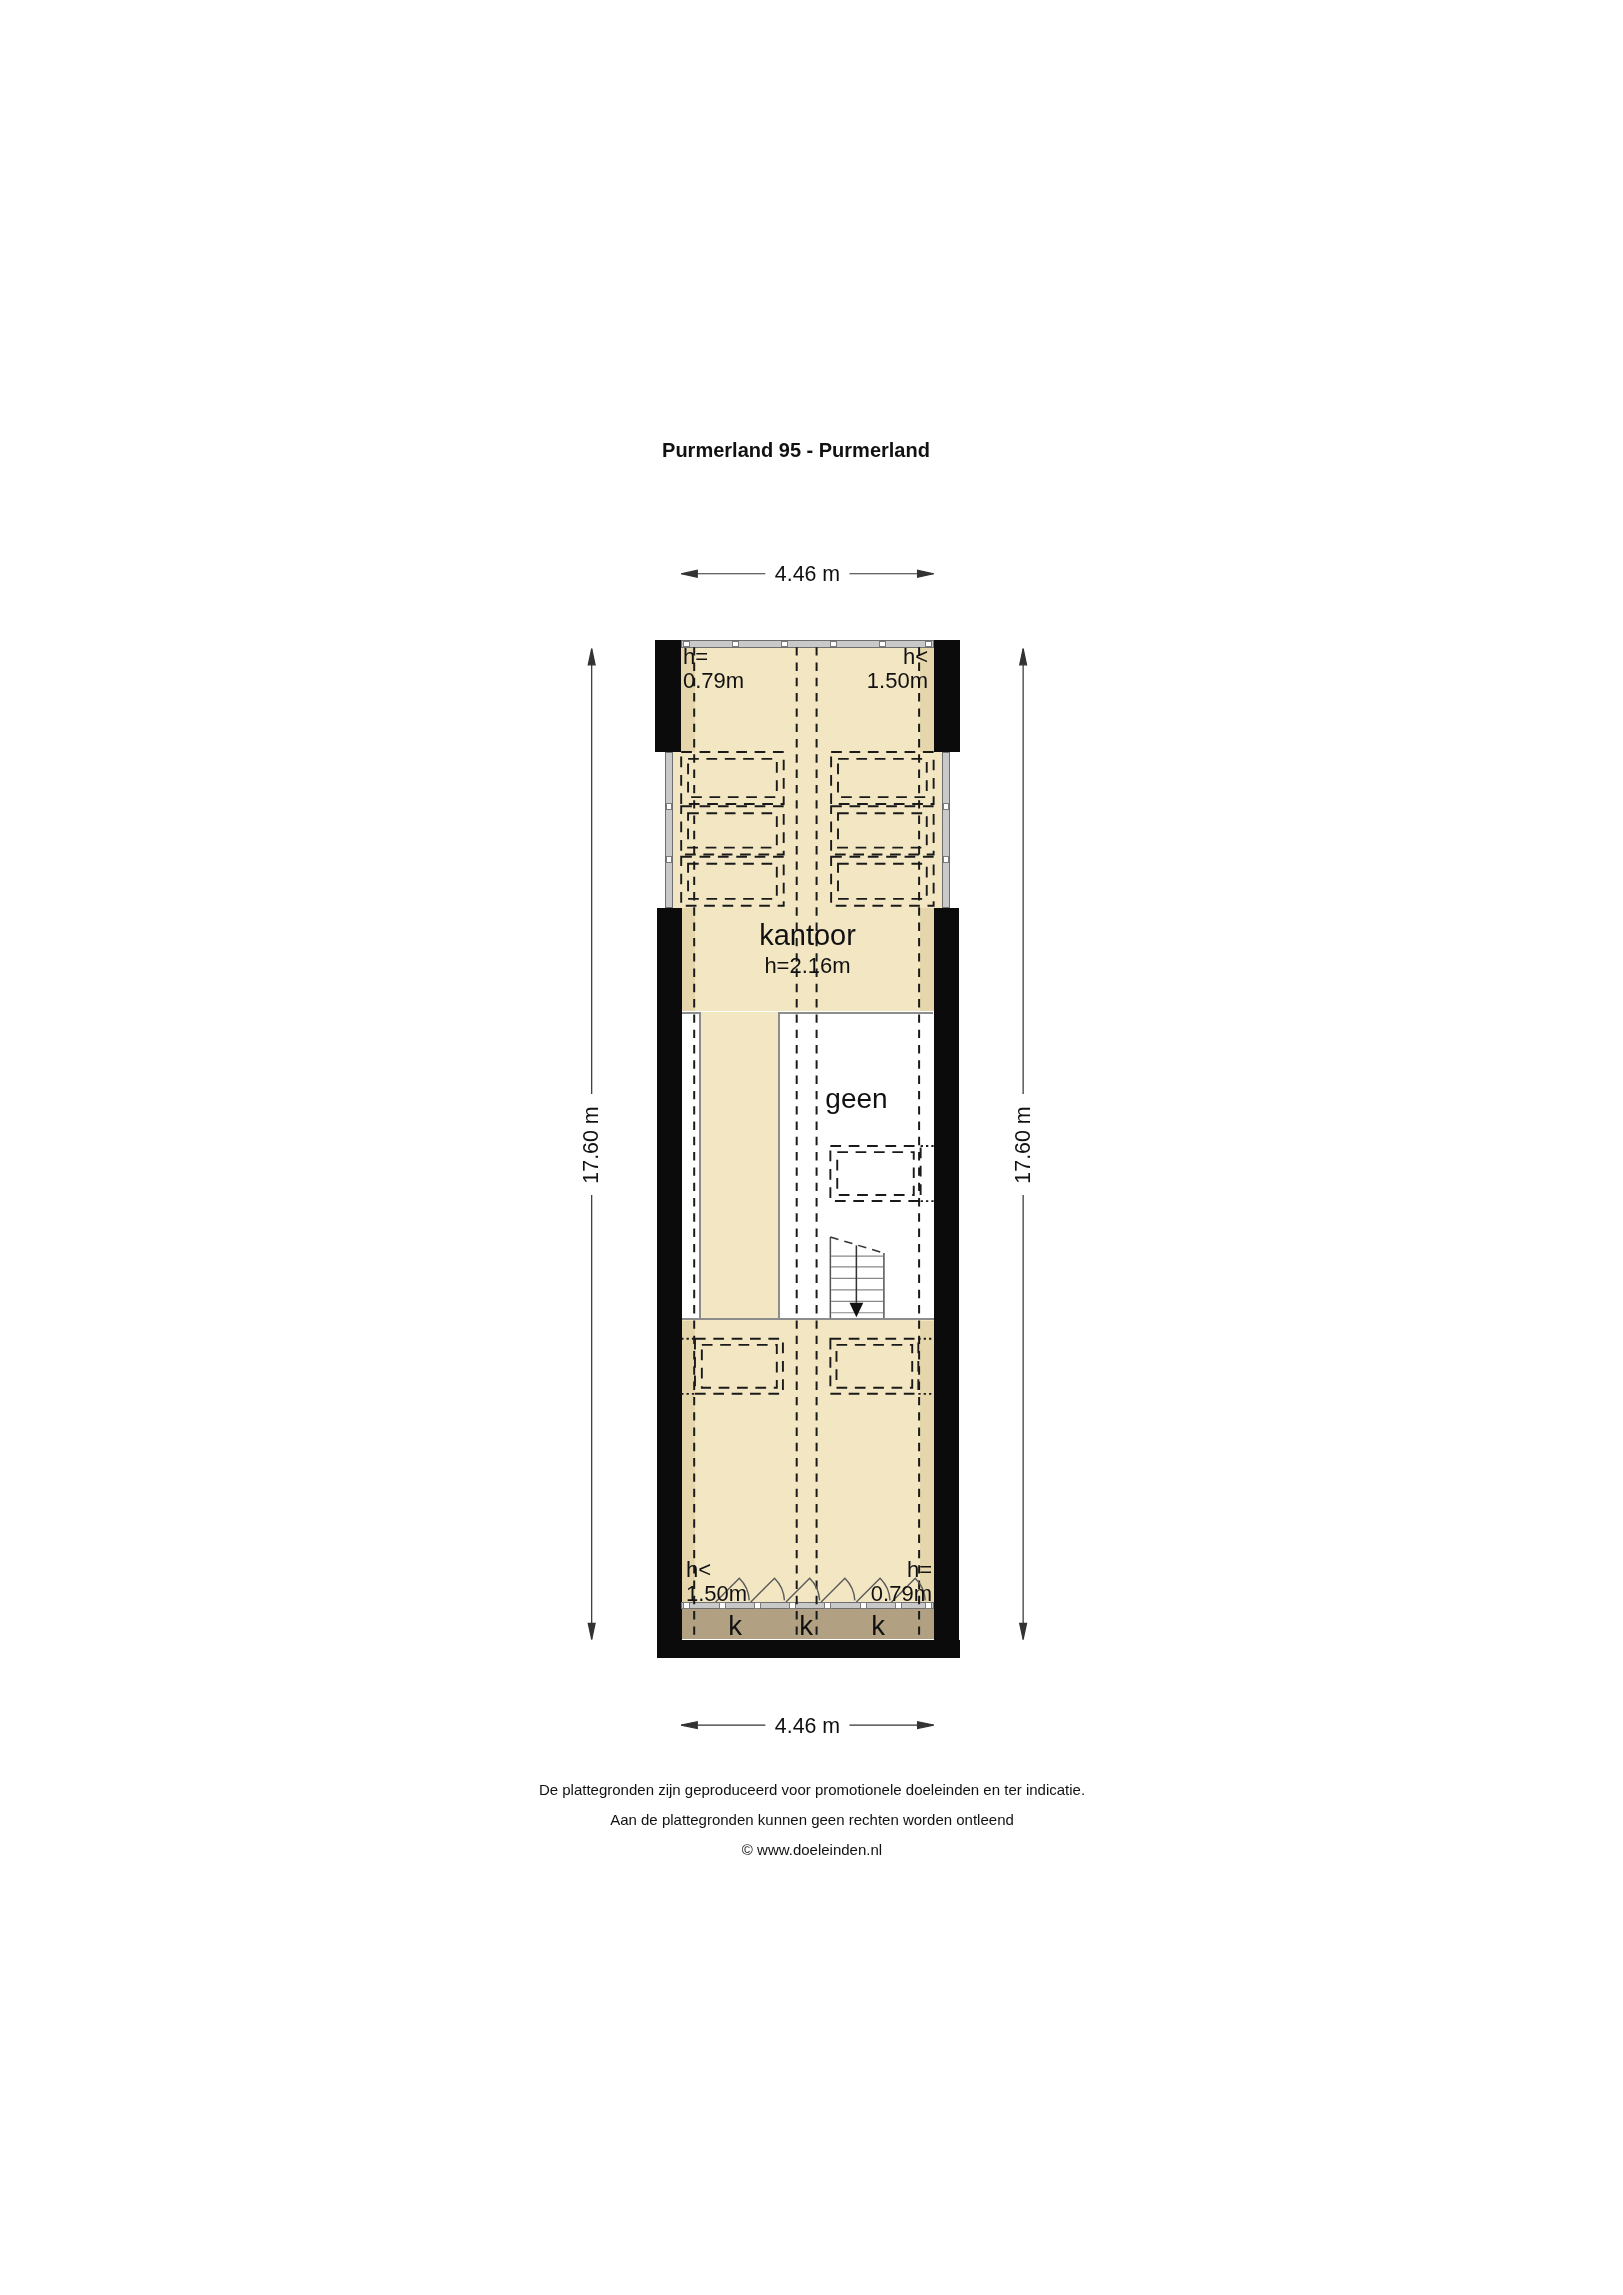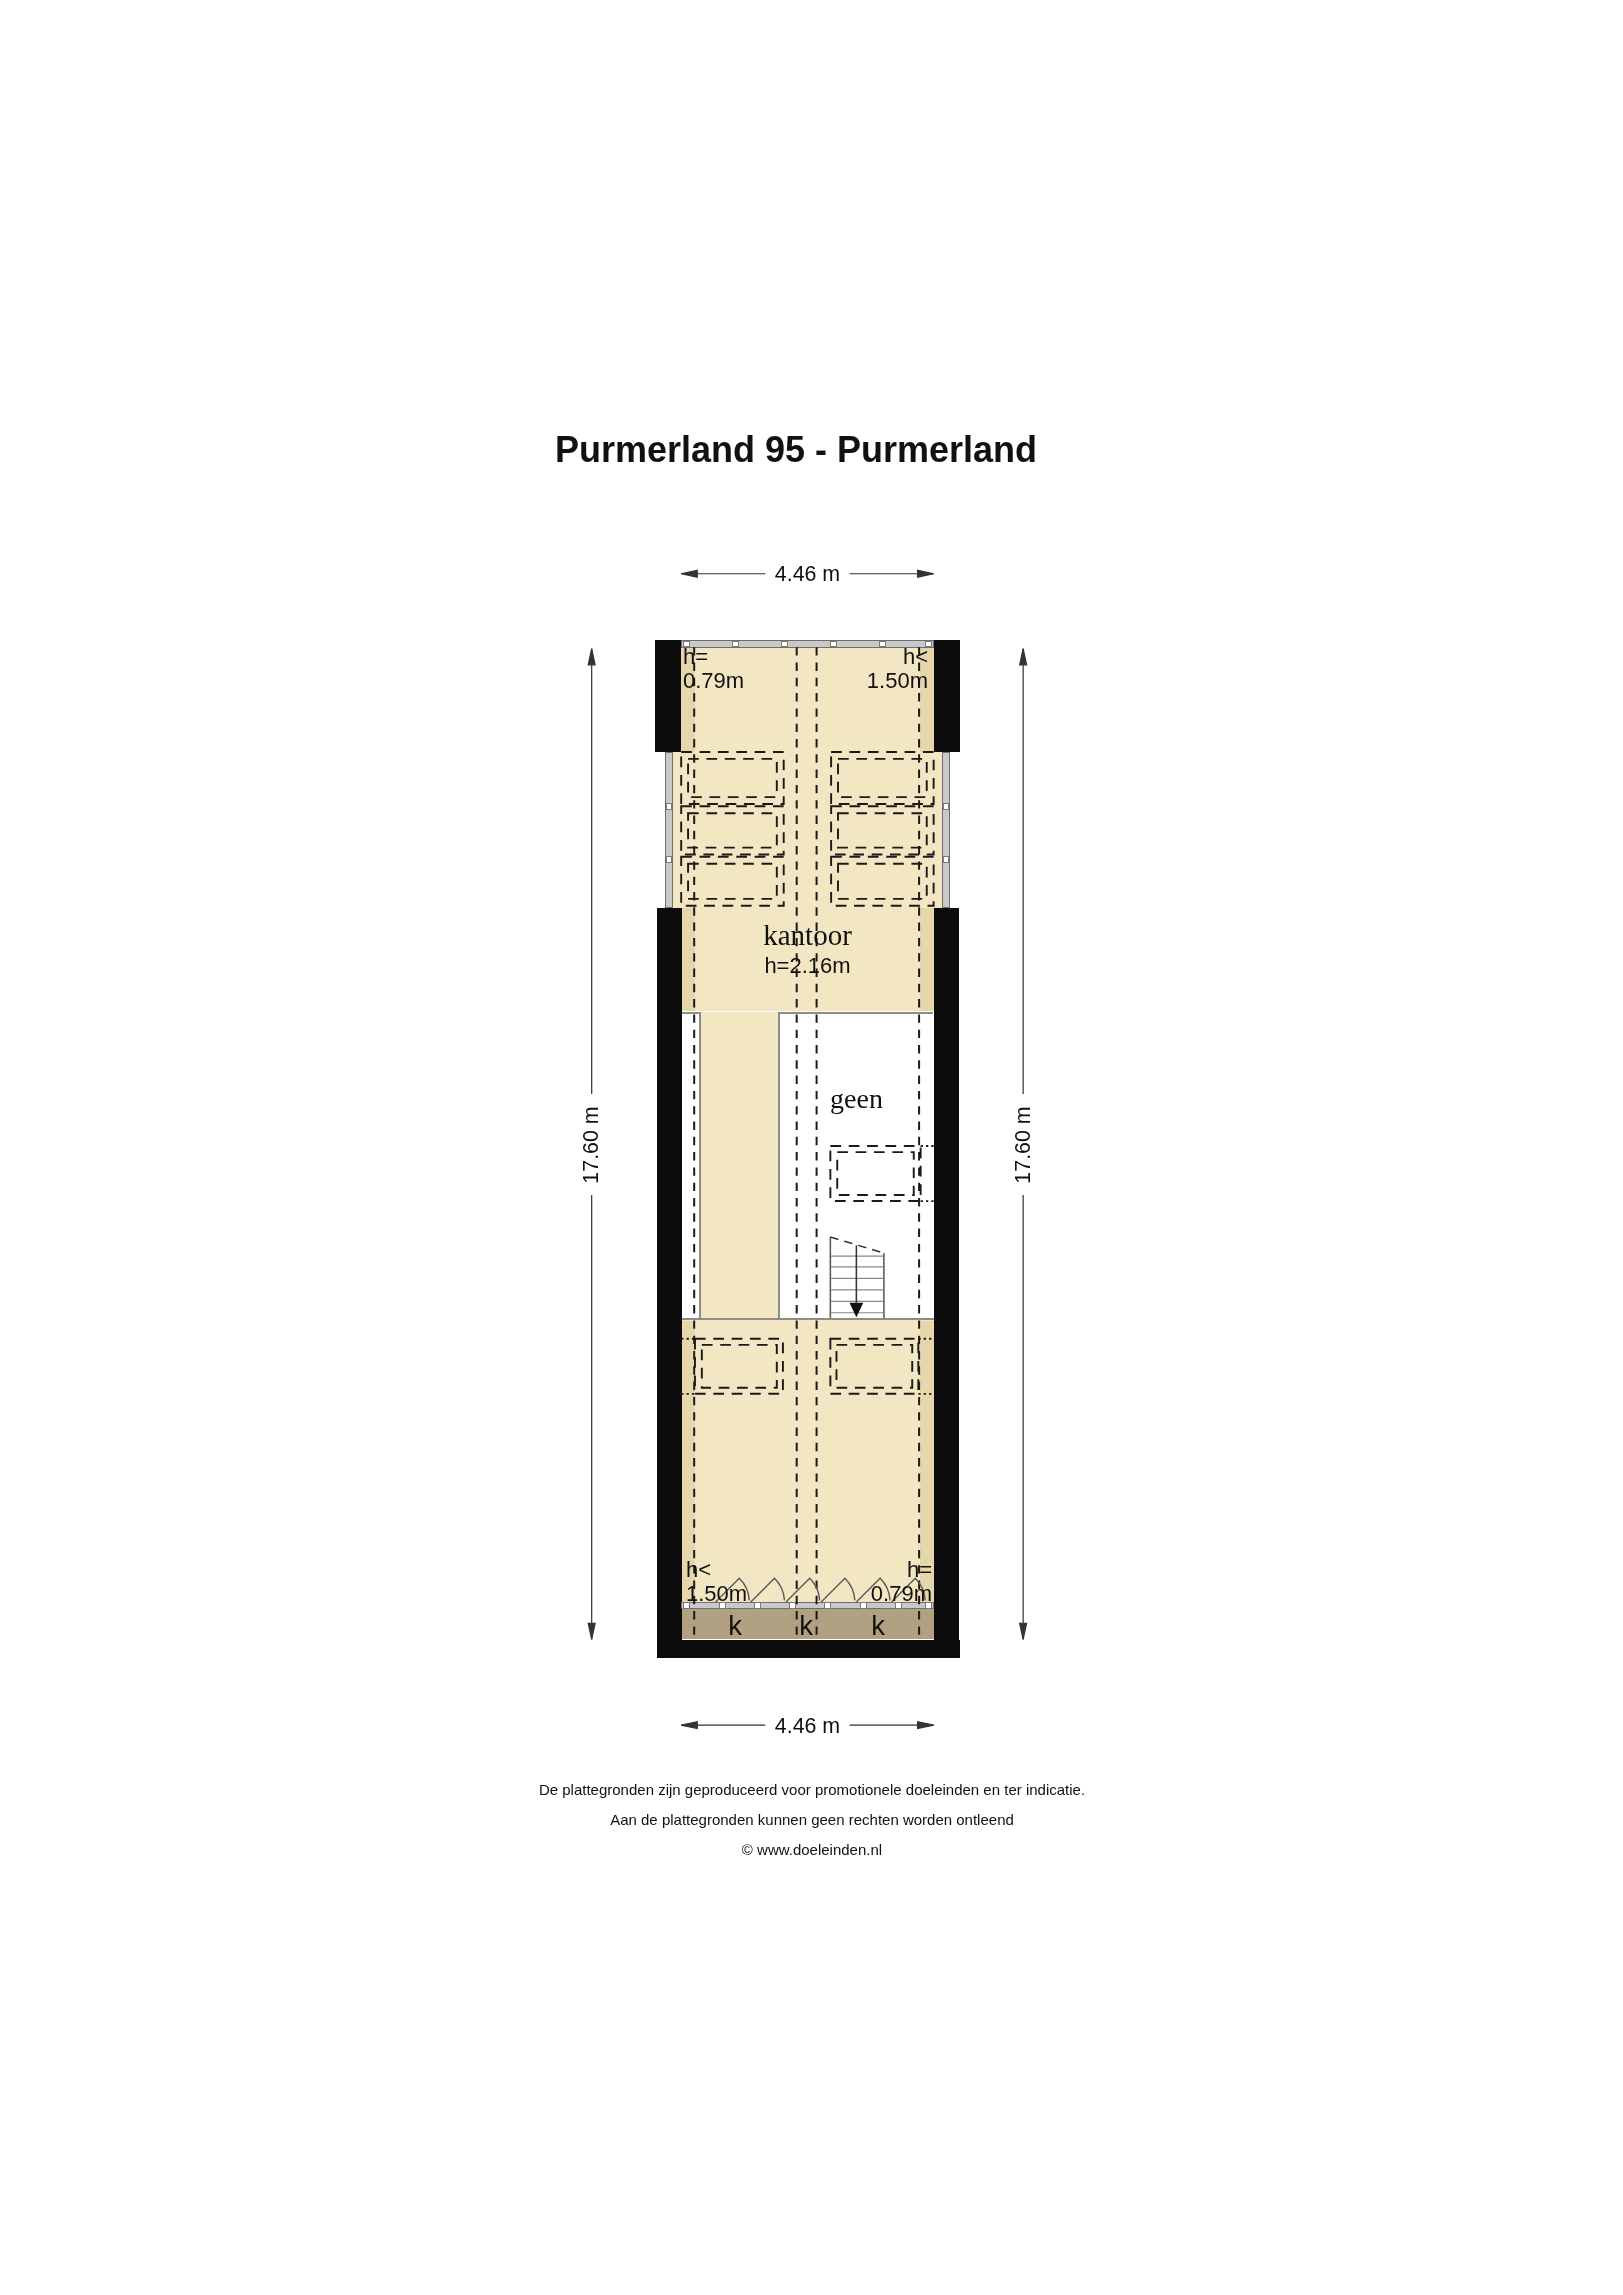--- a/index.html
+++ b/index.html
@@ -3,29 +3,29 @@
 <meta charset="utf-8">
 <style>
   :root{
     --floor:#f2e6c3; --floor-dark:#e5d6ac; --closet:#b1a081;
     --wallgray:#c9c9c9; --linegray:#8c8c8c; --ink:#1a1a1a;
   }
   *{margin:0;padding:0;box-sizing:border-box;}
   body{width:1624px;height:2295px;background:#ffffff;font-family:"Liberation Sans",sans-serif;color:#111;}
   .sheet{position:relative;width:1624px;height:2295px;background:#fff;overflow:hidden;}
   .abs{position:absolute;}
-  .title{left:490px;top:432px;width:612px;text-align:center;font-weight:bold;font-size:36px;line-height:36px;}
+  .title{left:490px;top:432px;width:612px;text-align:center;font-weight:bold;font-size:20px;line-height:36px;}
   .beige{background:var(--floor);}
   .dark{background:var(--floor-dark);}
   .black{background:#0b0b0b;}
   .graywall{background:var(--wallgray);border:0.8px solid #6e6e6e;}
   .post{position:absolute;background:#fff;border:0.8px solid #7a7a7a;}
   svg.overlay{position:absolute;left:0;top:0;width:1624px;height:2295px;}
   .ann{font-size:22px;line-height:24px;white-space:pre-line;}
-  .room{font-size:29px;font-family:Liberation Serif, serif;}
+  .room{font-size:29px;}
   .roomh{font-size:22px;}
   .klabel{font-size:27.5px;transform:translateX(-50%);}
   .dim{font-size:21.4px;}
   .dimv{transform:translate(-50%,-50%) rotate(-90deg);white-space:nowrap;}
   .center{text-align:center;}
   .footer{left:0;top:1775px;width:1624px;text-align:center;font-size:15px;line-height:30px;}
 </style>
 </head>
 <body>
 

